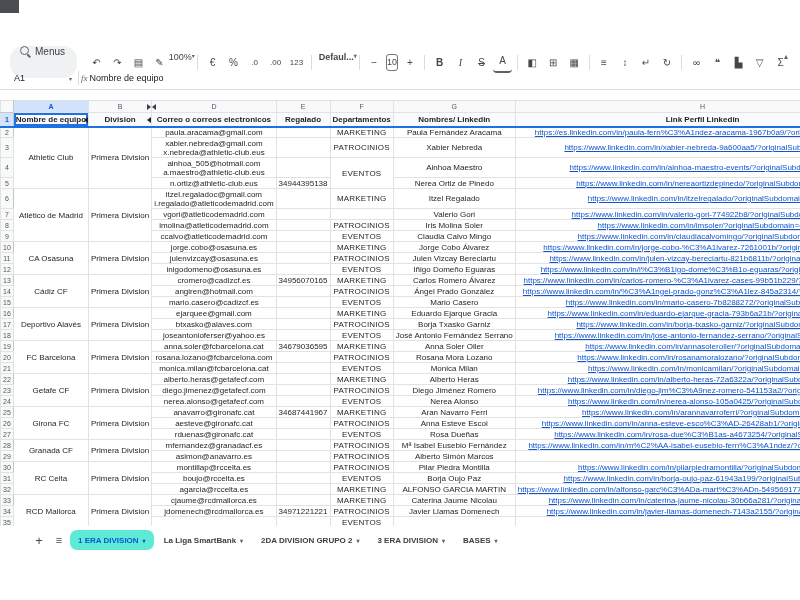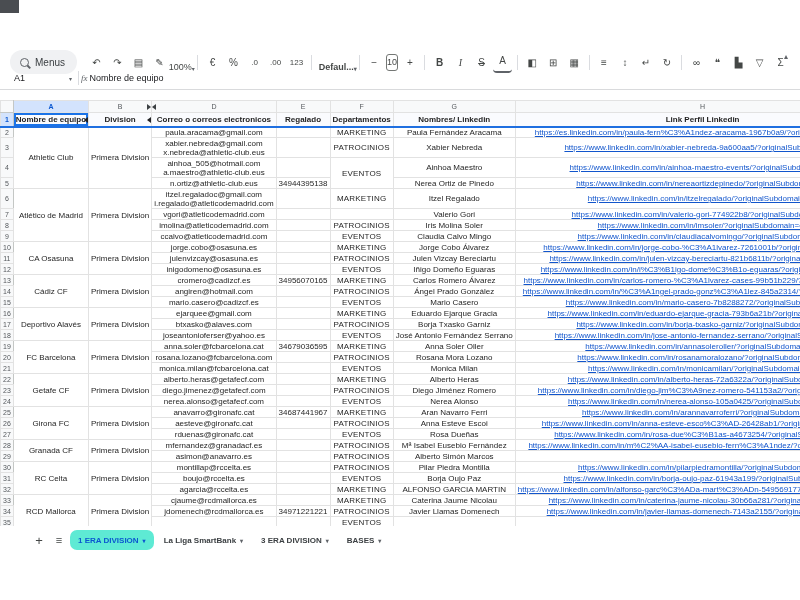--- a/index.html
+++ b/index.html
@@ -3,30 +3,30 @@
 <meta charset="utf-8">
 <style>
   html,body{margin:0;padding:0;background:#fff;}
   .app{position:relative;width:800px;height:600px;overflow:hidden;
        font-family:"Liberation Sans",sans-serif;color:#202124;background:#fff;}
   .artifact{position:absolute;top:0;left:0;width:19px;height:13px;background:#4a4d51;}
 
   
   .toolbar{position:absolute;top:46px;left:0;right:0;height:32px;display:flex;
            align-items:center;gap:2px;padding:0 10px;color:#444746;}
-  .pill{display:flex;align-items:center;gap:6px;background:#f0f1f3;border-radius:14px;
-        height:24px;padding:0 12px 0 10px;font-size:10px;color:#3c4043;margin-right:8px;}
+  .pill{display:flex;gap:6px;background:#f0f1f3;border-radius:14px;
+        height:24px;padding:0 12px 8px 10px;font-size:10px;color:#3c4043;margin-right:8px;}
   .mag{position:relative;width:7px;height:7px;border:1.5px solid #5f6368;border-radius:50%;}
   .mag::after{content:"";position:absolute;width:4px;height:1.5px;background:#5f6368;
         transform:rotate(45deg);right:-3px;bottom:-2px;}
   .tbtn{min-width:15px;height:20px;display:flex;align-items:center;justify-content:center;
         font-size:10px;border-radius:4px;padding:0 2px;white-space:nowrap;}
   .small{font-size:8px;}
   .sep{width:1px;height:15px;background:#dadce0;margin:0 3px;}
-  .zoomsel,.fontsel{font-size:9px;display:flex;align-items:flex-end;gap:0;}
+  .zoomsel,.fontsel{font-size:9px;display:flex;align-items:flex-start;gap:0;}
   .fontsel{width:50px;justify-content:space-between;font-weight:bold;}
   .sizebox{border:1px solid #747775;border-radius:3px;width:16px;height:15px;font-size:9px;
         display:flex;align-items:center;justify-content:center;}
   .arrow{font-size:6px;color:#5f6368;}
   .bold{font-weight:bold;}
   .ital{font-style:italic;font-family:"Liberation Serif",serif;}
   .strike{text-decoration:line-through;}
   .tcolor{border-bottom:2px solid #5f6368;line-height:10px;}
   .collapse{position:absolute;right:12px;top:52px;font-size:8px;color:#5f6368;}
 
@@ -552,20 +552,24 @@
     <div style="display:flex;align-items:center;gap:2px">
         <div class="tab active">
           <span class="tlabel">1 ERA DIVISION</span>
           <span class="tarrow">▾</span>
         </div>
         <div class="tab">
           <span class="tlabel">La Liga SmartBank</span>
           <span class="tarrow">▾</span>
         </div>
         <div class="tab">
+          <span class="tlabel">2DA DIVISION GRUPO 2</span>
+          <span class="tarrow">▾</span>
+        </div>
+        <div class="tab">
           <span class="tlabel">3 ERA DIVISION</span>
           <span class="tarrow">▾</span>
         </div>
         <div class="tab">
           <span class="tlabel">BASES</span>
           <span class="tarrow">▾</span>
         </div>
       </div>
   </div>
 </div>

